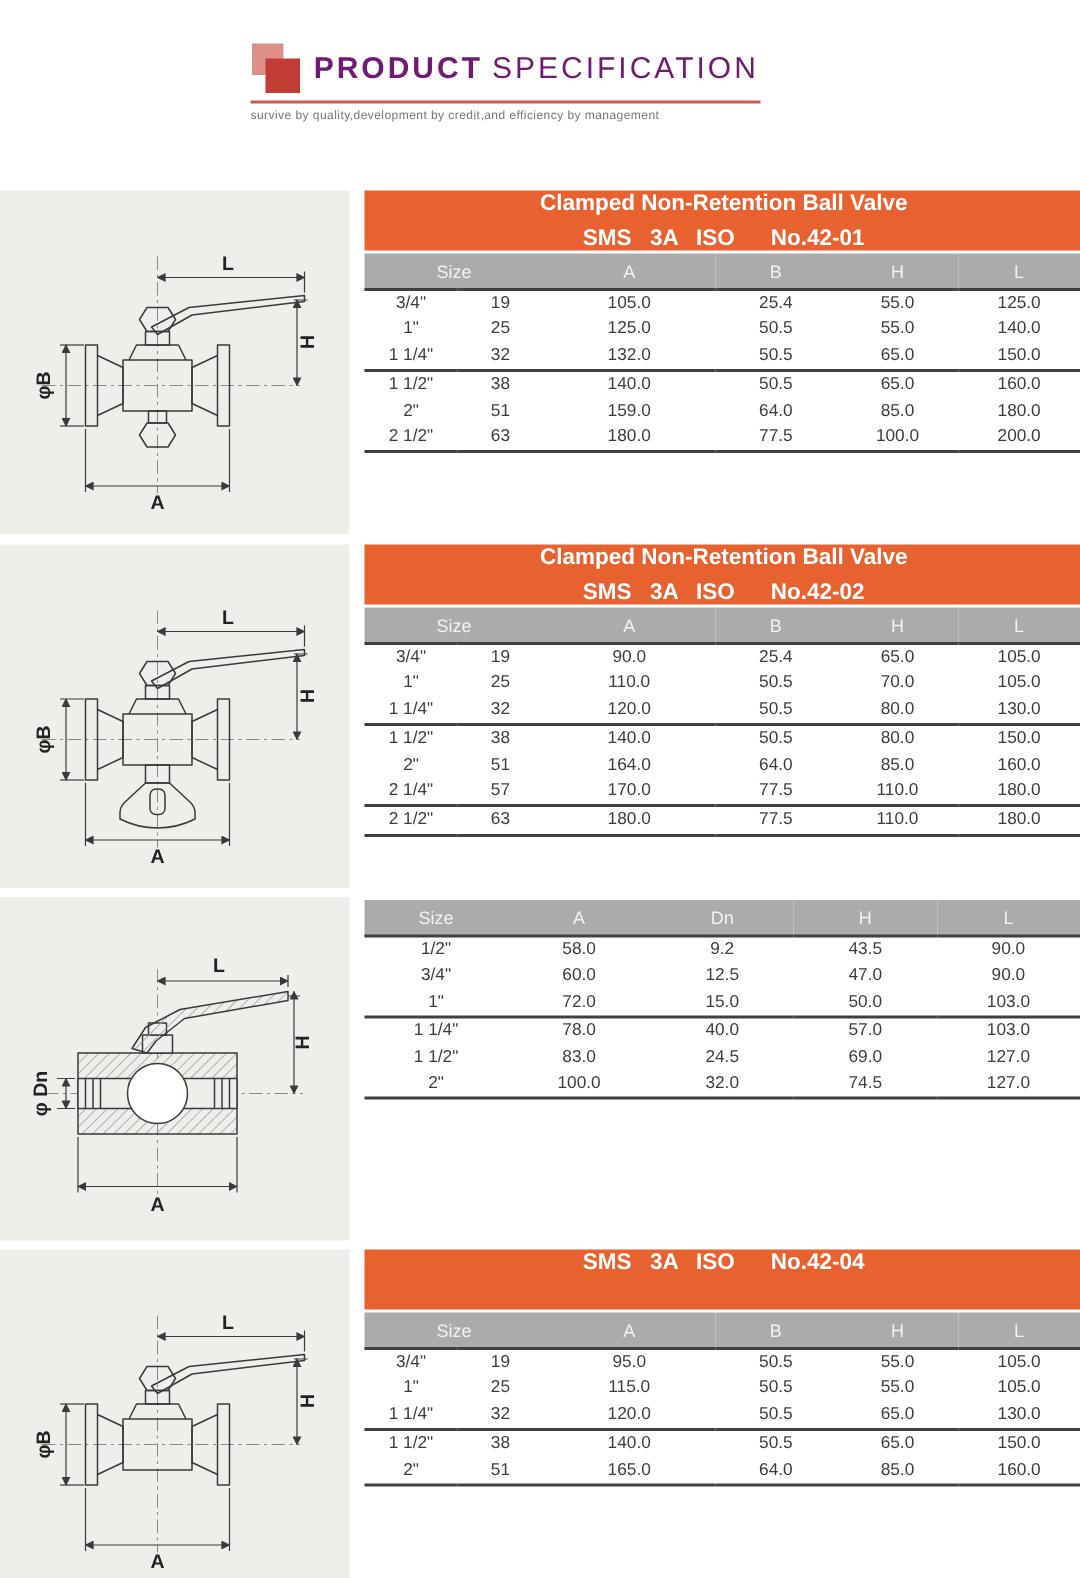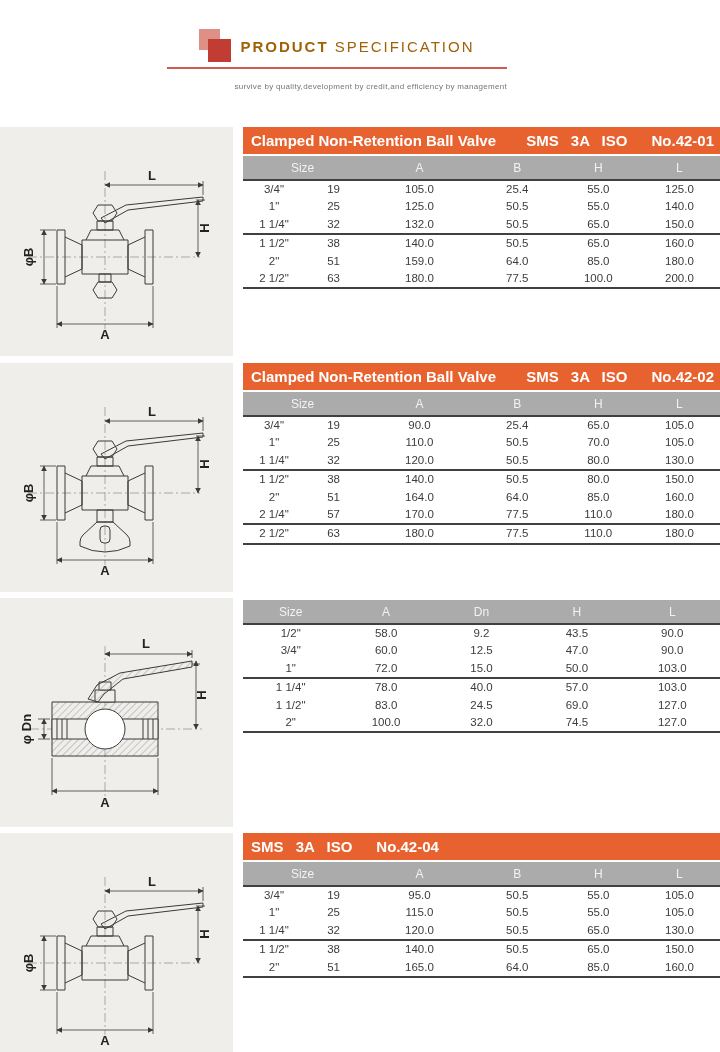--- a/index.html
+++ b/index.html
@@ -7,36 +7,36 @@
     width:720px; height:1052px; position:relative; background:#ffffff;
     font-family:"Liberation Sans", sans-serif; overflow:hidden;
   }
 
   
   .brand { position:absolute; top:28px; left:167px; width:340px; }
   .brand-row { display:flex; align-items:center; justify-content:center; gap:9px; }
   .logo { position:relative; width:32px; height:36px; display:inline-block; }
   .logo .sq1 { position:absolute; left:0; top:1px; width:21px; height:21px; background:#DE9087; }
   .logo .sq2 { position:absolute; left:9px; top:11px; width:23px; height:23px; background:#C13D34; }
-  .brand-title { font-size:15px; letter-spacing:2px; color:#a16207; white-space:nowrap; }
+  .brand-title { font-size:20px; letter-spacing:2px; color:#701a75; white-space:nowrap; }
   .brand-title b { font-weight:700; margin-right:6px; }
   .brand-title .rest { font-weight:400; }
   .brand-underline { height:2px; background:#CE5B4D; margin-top:3px; }
-  .tagline { margin-top:13px; font-size:8px; color:#757575; text-align:right; letter-spacing:.3px; }
+  .tagline { margin-top:3px; font-size:8px; color:#757575; text-align:left; letter-spacing:.3px; }
 
   
   .section { position:absolute; left:0; width:720px; }
   .draw-panel { position:absolute; left:0; top:0; width:233px; height:100%; background:#EFEEEB; overflow:hidden; }
   .table-panel { position:absolute; left:243px; top:0; width:477px; }
 
   .title-bar {
-    height:27px; background:#E7622E; color:#ffffff;
+    height:40px; background:#E7622E; color:#ffffff;
     display:flex; align-items:center; justify-content:space-between;
     padding:0 6px 0 8px; box-sizing:border-box;
-    font-size:15px; font-weight:600; white-space:nowrap;
+    font-size:15px; font-weight:600; white-space:nowrap;flex-direction:column;
   }
   .t-right { display:flex; align-items:center; }
   .t-std { word-spacing:8px; }
   .t-code { margin-left:24px; }
 
   table { width:100%; border-collapse:collapse; table-layout:fixed; margin-top:2px; }
   thead th {
     background:#ABABAB; color:#F2F2F2; font-weight:400;
     font-size:12px; height:21px; 
   }

